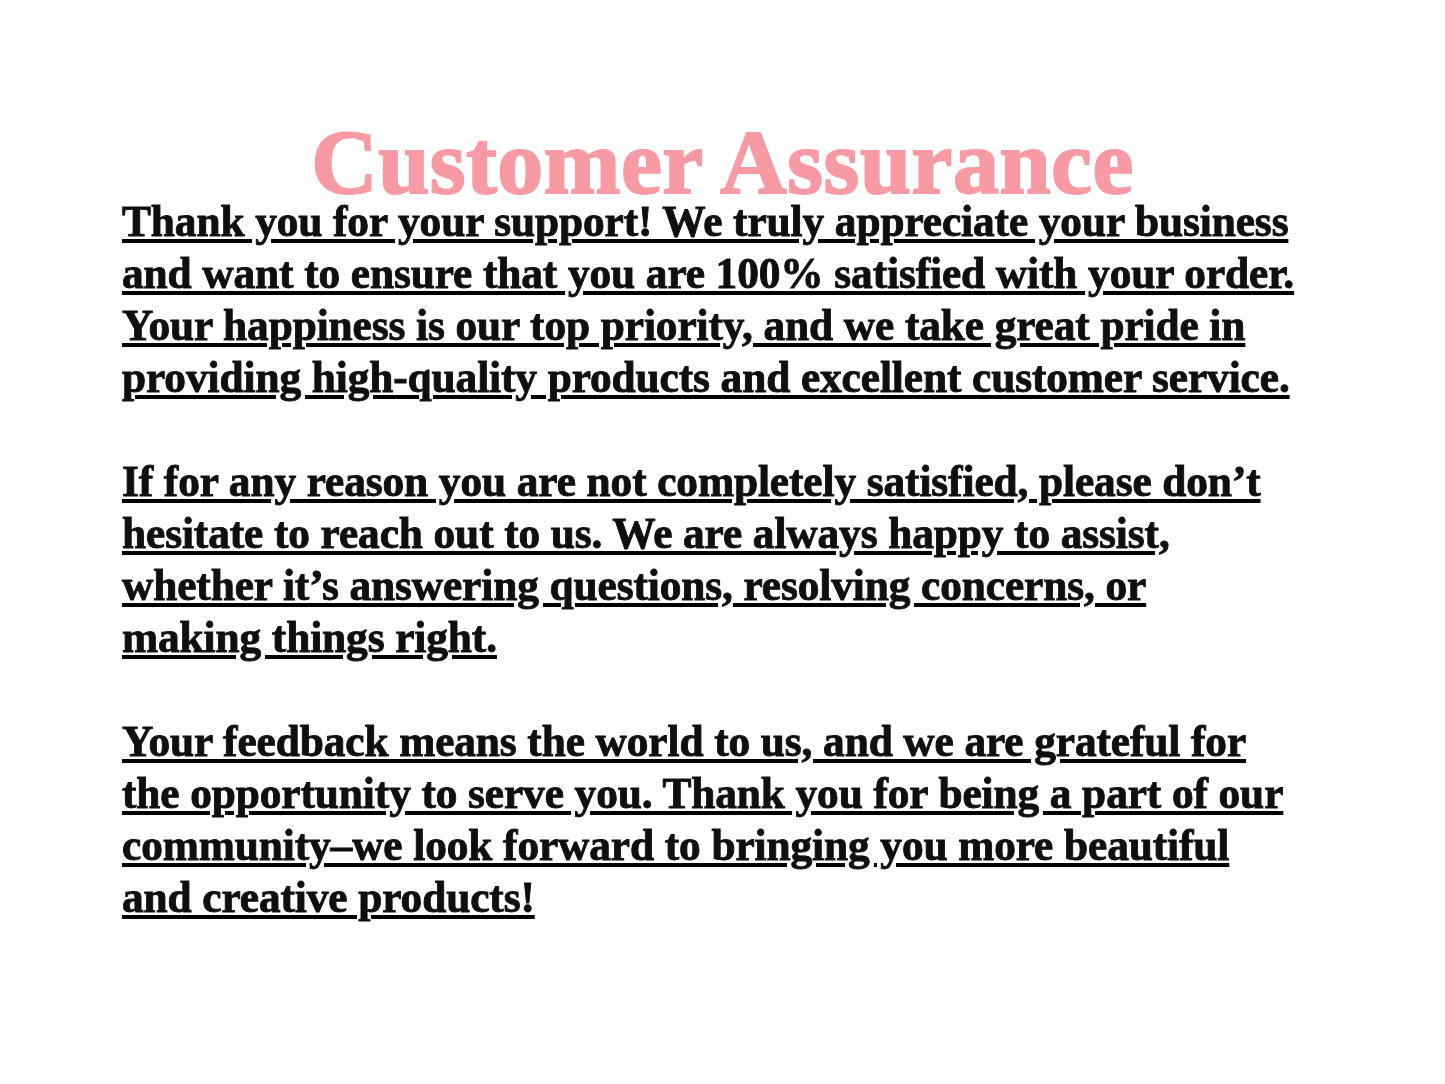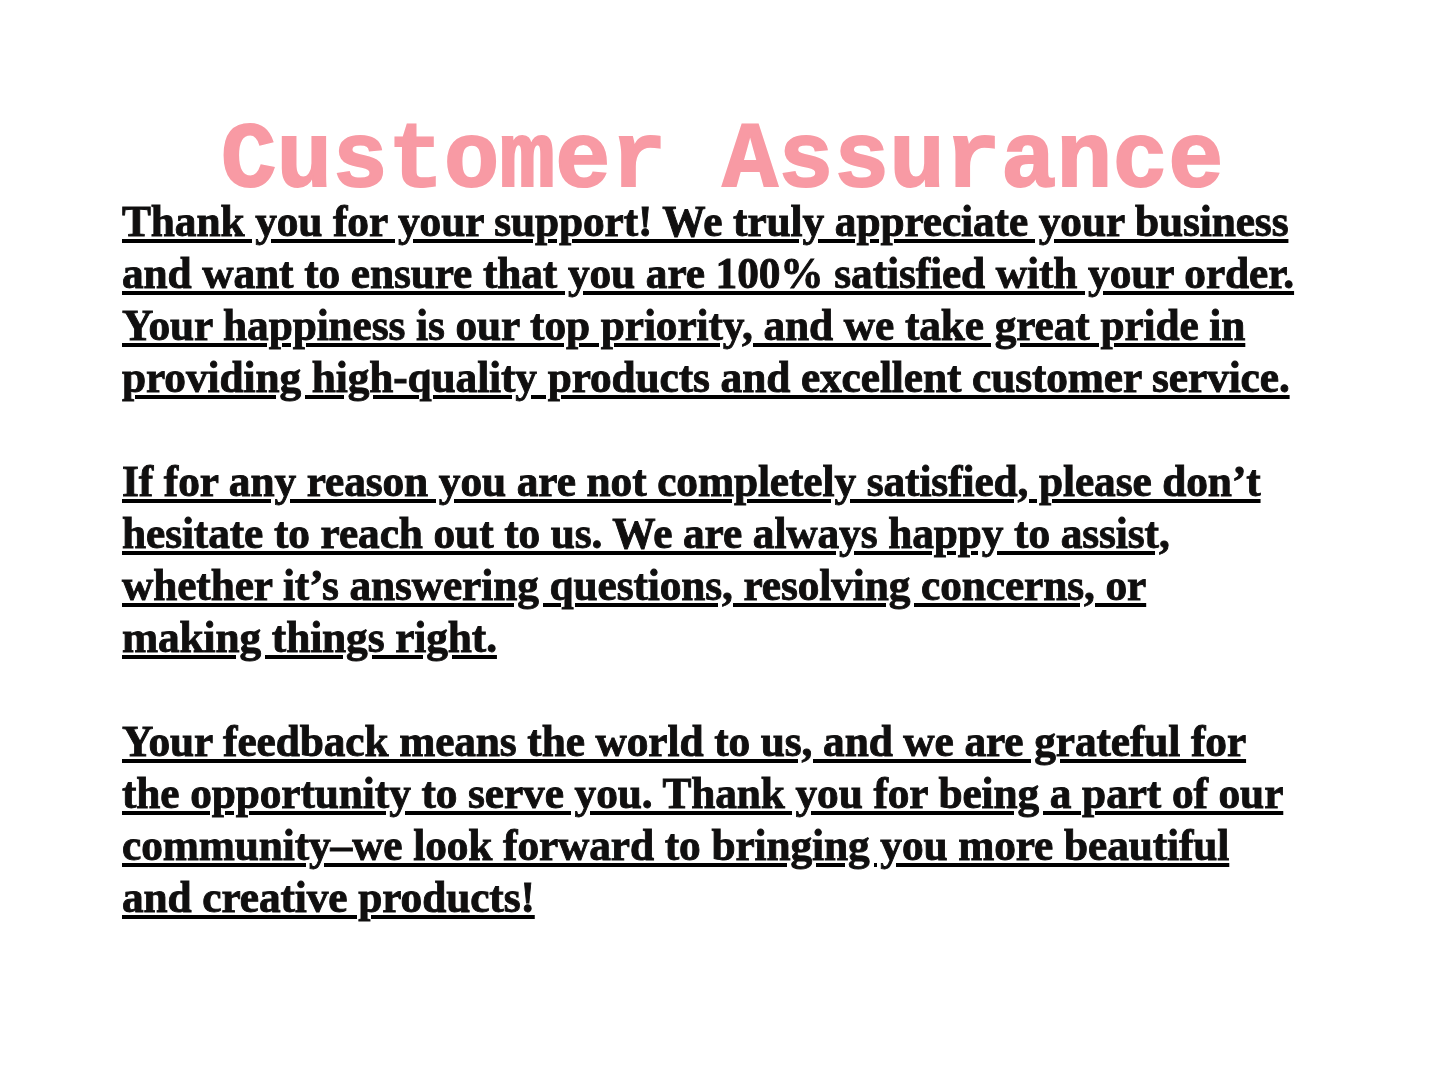--- a/index.html
+++ b/index.html
@@ -17,21 +17,21 @@
   }
 
   
   #title {
     position: absolute;
     left: 0;
     top: 52px;
     width: 1445px;
     text-align: center;
     color: #F89AA4;
-    font-family: Liberation Mono, monospace;
+    font-family: Liberation Serif, serif;
     font-weight: 700;
     font-size: 92px;
     line-height: 1.05;
     letter-spacing: 0.5px;
     white-space: nowrap;
     -webkit-text-stroke: 2px #F89AA4;
     text-rendering: optimizeLegibility;
   }
 
   

